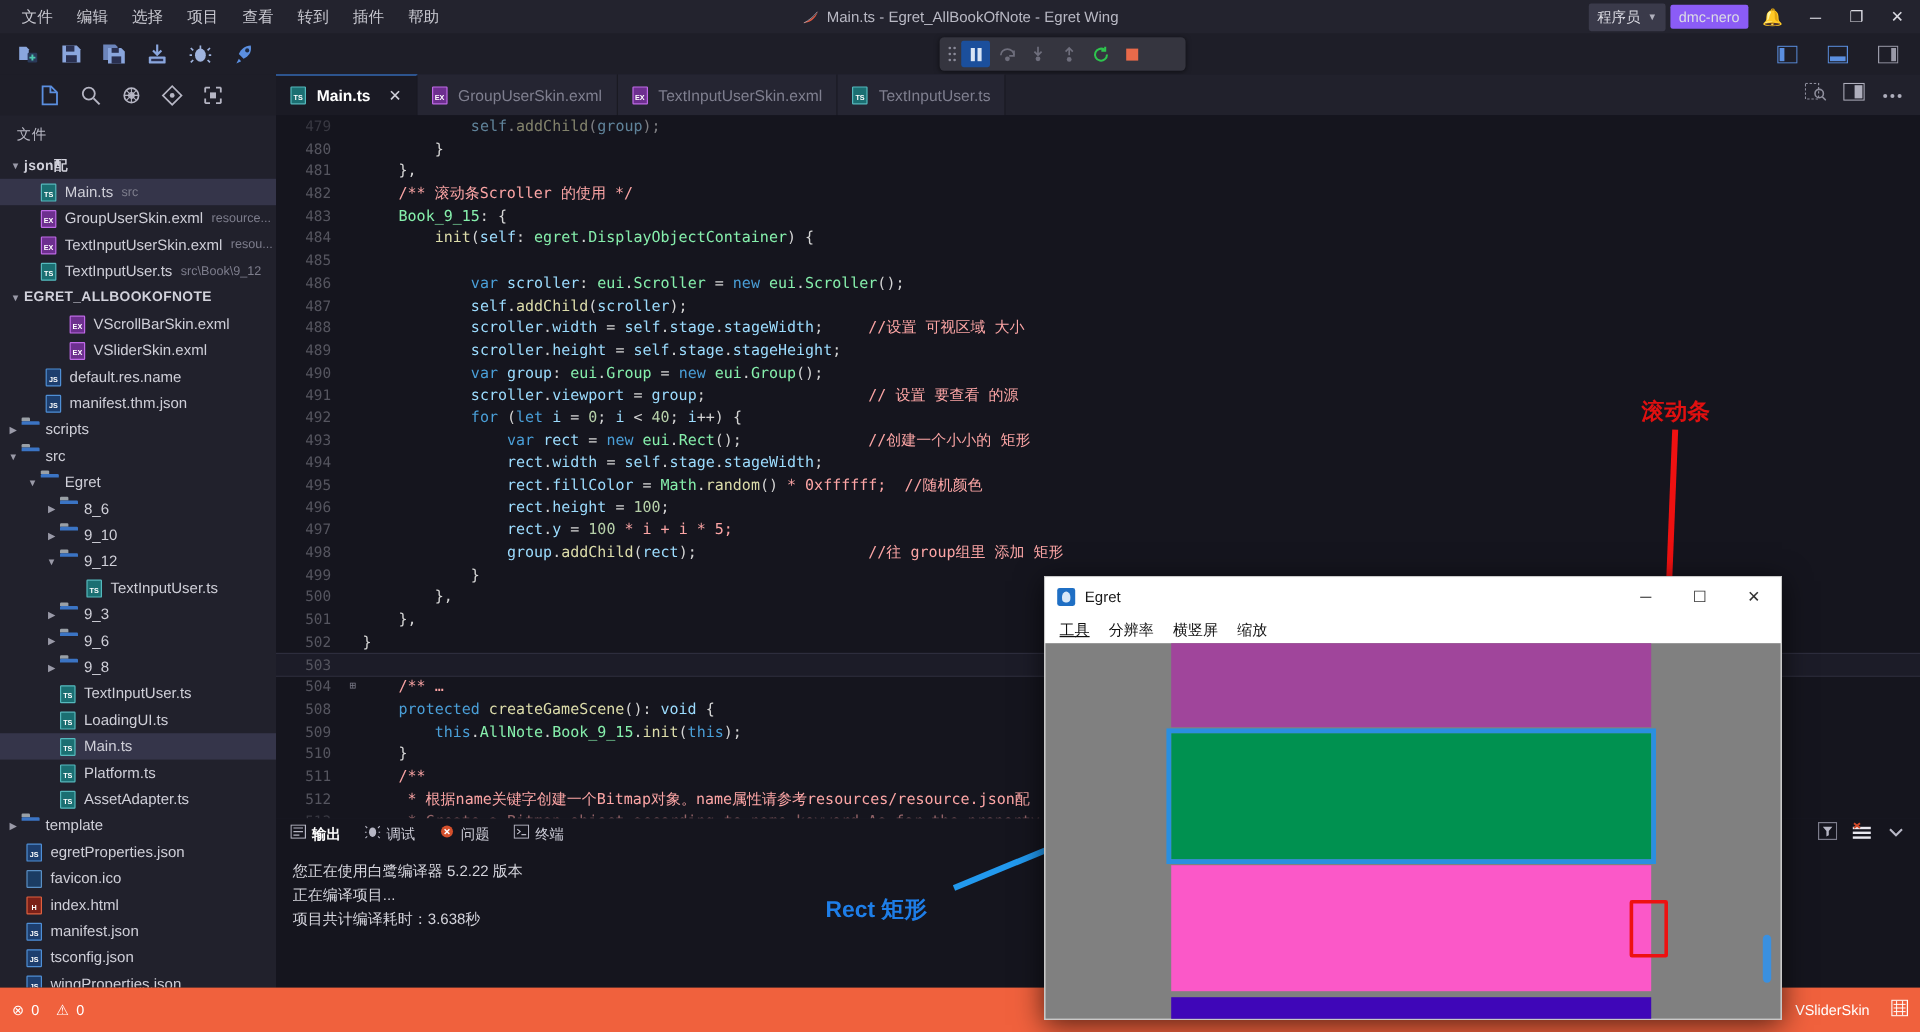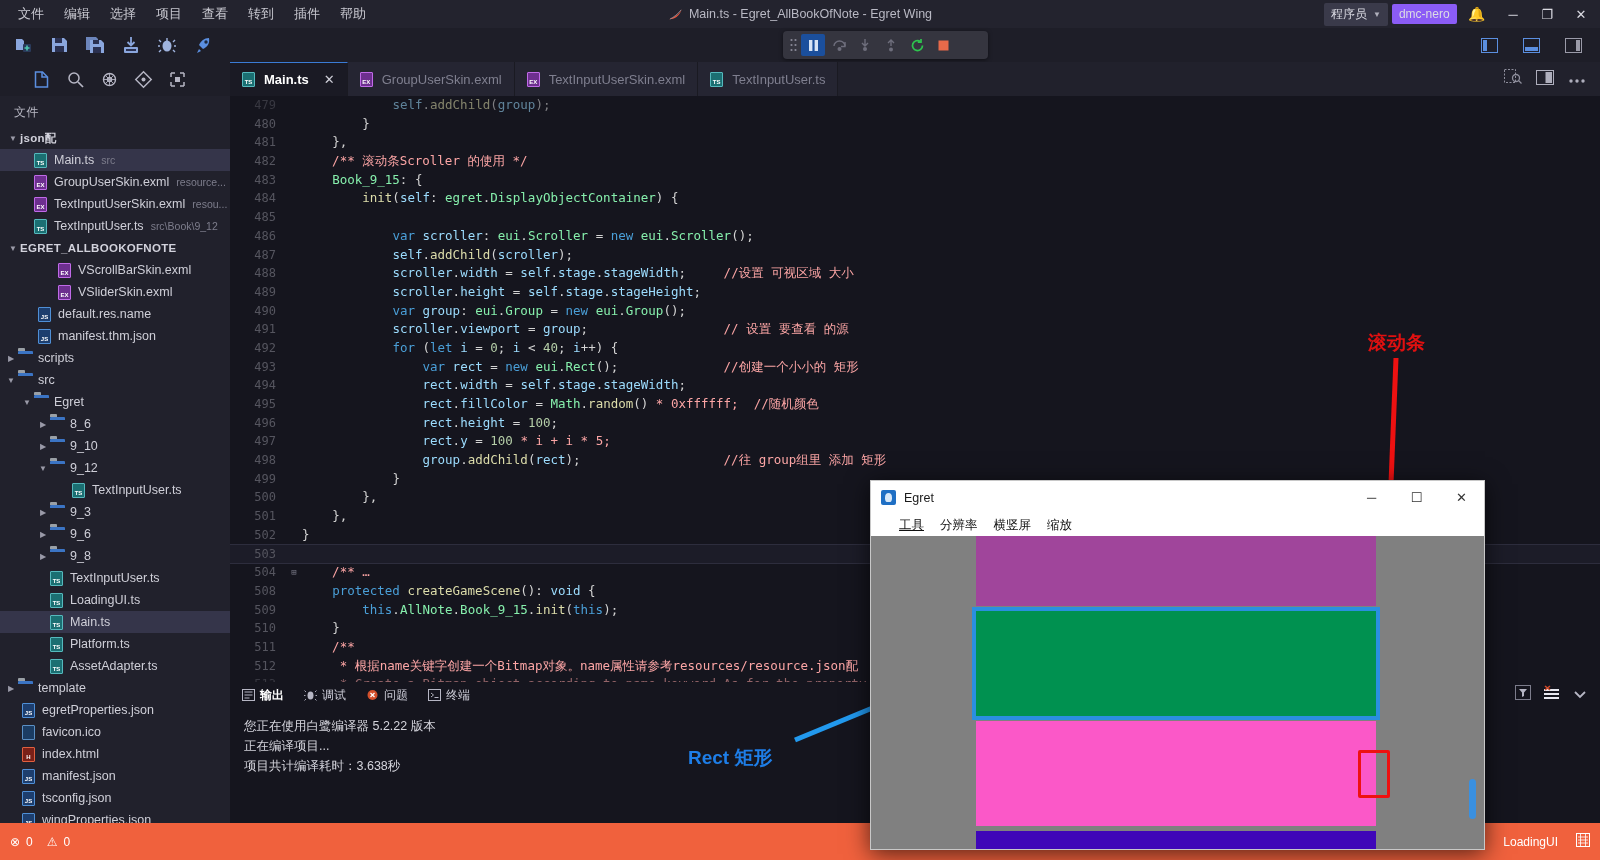--- a/index.html
+++ b/index.html
@@ -162,21 +162,21 @@
   .k-pl  { color: #d4d4d4; }
 
   
   .panel {
     position: absolute; left: 230px; top: 682px; width: 1370px; height: 141px;
     background: #15151e;
   }
   .panel-tabs {
     display: flex; align-items: center; height: 26px; padding-left: 12px; gap: 20px;
   }
-  .ptab { display: flex; align-items: flex-end; gap: 5px; font-size: 12px; color: #cdcdd8; }
+  .ptab { display: flex; align-items: center; gap: 5px; font-size: 12px; color: #cdcdd8; font-family: Liberation Mono, monospace; }
   .ptab.active { color: #ffffff; }
   .panel-body {
     padding: 8px 0 0 14px; font-size: 12.5px; color: #d4d4dc; line-height: 20px;
   }
   .panel-right {
     position: absolute; right: 12px; top: 3px; display: flex; align-items: center; gap: 12px;
     color: #b6b6c4;
   }
 
   
@@ -205,21 +205,21 @@
   .egret-logo::after {
     content: ""; position: absolute; left: 4px; top: 3px; width: 7px; height: 9px;
     background: #d8e8f8; border-radius: 50% 50% 40% 40%;
   }
   .egret-wbtns { margin-left: auto; display: flex; align-items: stretch; height: 33px; }
   .ew {
     width: 45px; display: flex; align-items: center; justify-content: center;
     color: #333; font-size: 13px;
   }
   .egret-menu {
-    height: 22px; display: flex; align-items: center; gap: 16px; padding-left: 28px;
+    height: 22px; display: flex; align-items: center; gap: 16px; padding-left: 12px;
     font-size: 12.5px; color: #111; background: #fff;
   }
   .egret-menu span:first-child { text-decoration: underline; }
   .egret-stage {
     position: relative; height: 315px; background: #808080; overflow: hidden;
   }
   .rect { position: absolute; left: 105px; width: 400px; }
   .stage-scrollbar {
     position: absolute; width: 7px; border-radius: 4px; background: #3a90e0;
   }
@@ -813,21 +813,21 @@
       <span>⊗</span>
       <span>0</span>
       <span style="margin-left:8px">⚠</span>
       <span>0</span>
     </div>
     <div class="sb-right">
       <span>行 503，列 1</span>
       <span>空格：4</span>
       <span>UTF-8</span>
       <span>LF</span>
-      <span>LoadingUI</span>
+      <span>VSliderSkin</span>
       <span>
         <svg width="14" height="14" viewBox="0 0 14 14">
             <rect x="0.5" y="0.5" width="13" height="13" fill="none" stroke="#fff"></rect>
             <path d="M2 4h10M2 7h10M2 10h10M4.5 1v12M9.5 1v12" stroke="#fff" stroke-width="0.8"></path>
           </svg>
       </span>
     </div>
   </div>
 
   <svg class="overlay">

